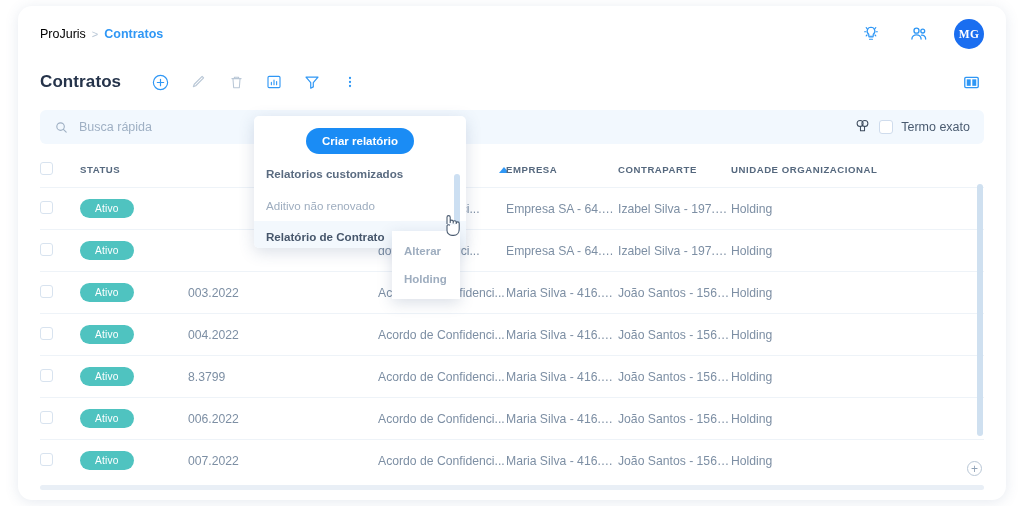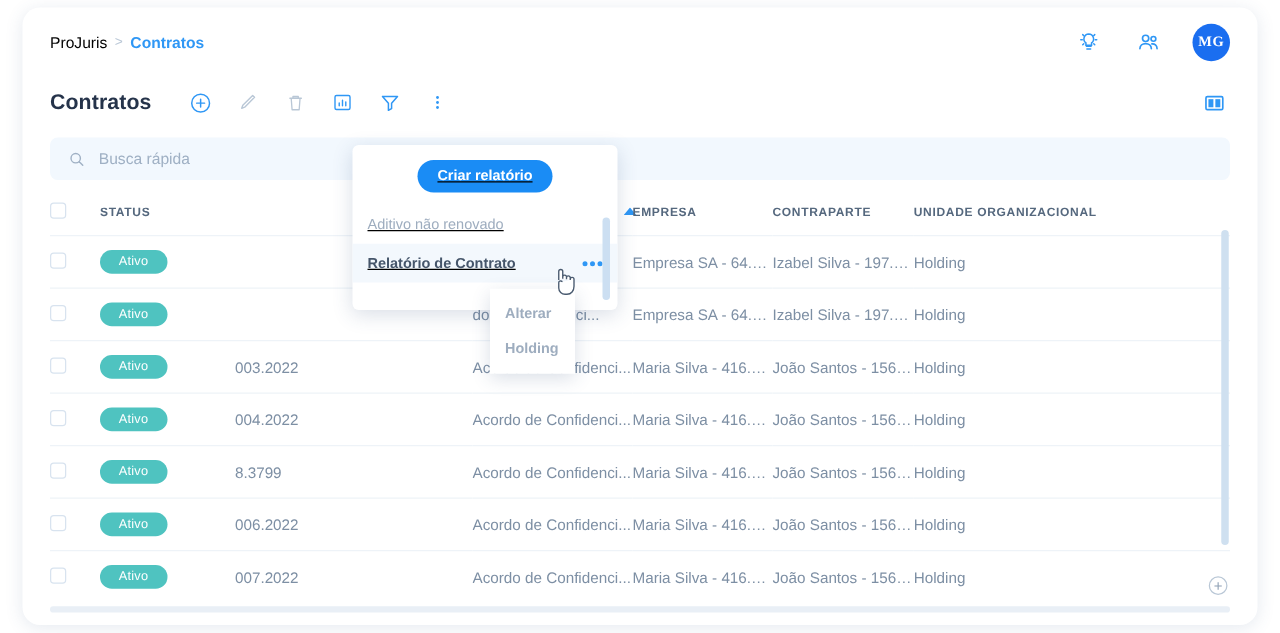--- a/index.html
+++ b/index.html
@@ -114,27 +114,26 @@
     display: flex; align-items: center; justify-content: center;
     font-size: 12px; line-height: 1; background: #fff;
   }
   .bottom-bar {
     position: absolute; left: 22px; right: 22px; bottom: 10px;
     height: 5px; background: #e9eff6; border-radius: 3px;
   }
 
   
   .dropdown {
-    position: absolute; left: 264px; top: 110px;
+    position: absolute; left: 236px; top: 110px;
     width: 212px; height: 132px;
     background: #ffffff; border-radius: 5px;
     box-shadow: 0 4px 16px rgba(50,80,120,0.18);
     padding: 8px 0 0 0;
     overflow: hidden;
-    text-decoration: underline;
   }
   .dd-btn {
     display: block; margin: 4px auto 10px auto;
     background: #1a8cf5; color: #fff;
     border: 0; border-radius: 14px;
     font-family: "Liberation Sans", sans-serif;
     font-size: 11.5px; font-weight: bold;
     padding: 7px 16px; cursor: pointer;
   }
   .dd-section {
@@ -254,20 +253,31 @@
   </div>
 
   <div class="searchrow">
     <span class="search-ico">
       <svg width="15" height="15" viewBox="0 0 24 24" fill="none" stroke="#9fb0c4" stroke-width="1.8" stroke-linecap="round">
         <circle cx="10.5" cy="10.5" r="6"></circle>
           <path d="M15 15l4.5 4.5"></path>
       </svg>
     </span>
     <input class="search-input" placeholder="Busca rápida" style="">
+    <div class="exact">
+      <span>
+        <svg width="17" height="15" viewBox="0 0 24 22" fill="none" stroke="#3c4a5c" stroke-width="1.5">
+          <circle cx="8.5" cy="8" r="4.4"></circle>
+            <circle cx="15.5" cy="8" r="4.4"></circle>
+          <path d="M9 12.2v6.5M15 12.2v6.5M9 18.7h6" stroke-linecap="round"></path>
+        </svg>
+      </span>
+      <span class="exact-box"></span>
+      <span class="exact-label">Termo exato</span>
+    </div>
   </div>
 
   <div class="tablewrap">
     <table>
       <thead>
         <tr>
           <th class="col-chk">
             <span class="rowchk" style="display:inline-block"></span>
           </th>
           <th class="col-status">STATUS</th>
@@ -351,20 +361,21 @@
           </tr>
         </tbody>
     </table>
     <div class="tbl-scroll"></div>
     <div class="fab">+</div>
   </div>
   <div class="bottom-bar"></div>
 
   <div class="dropdown">
     <button class="dd-btn">Criar relatório</button>
+    <div class="dd-section">Relatorios customizados</div>
     <div class="dd-item">Aditivo não renovado</div>
     <div class="dd-item active">
       <span>Relatório de Contrato</span>
       <span class="dd-dots">
         <span class="dd-dot"></span>
           <span class="dd-dot"></span>
           <span class="dd-dot"></span>
       </span>
     </div>
     <div class="dd-scroll"></div>

